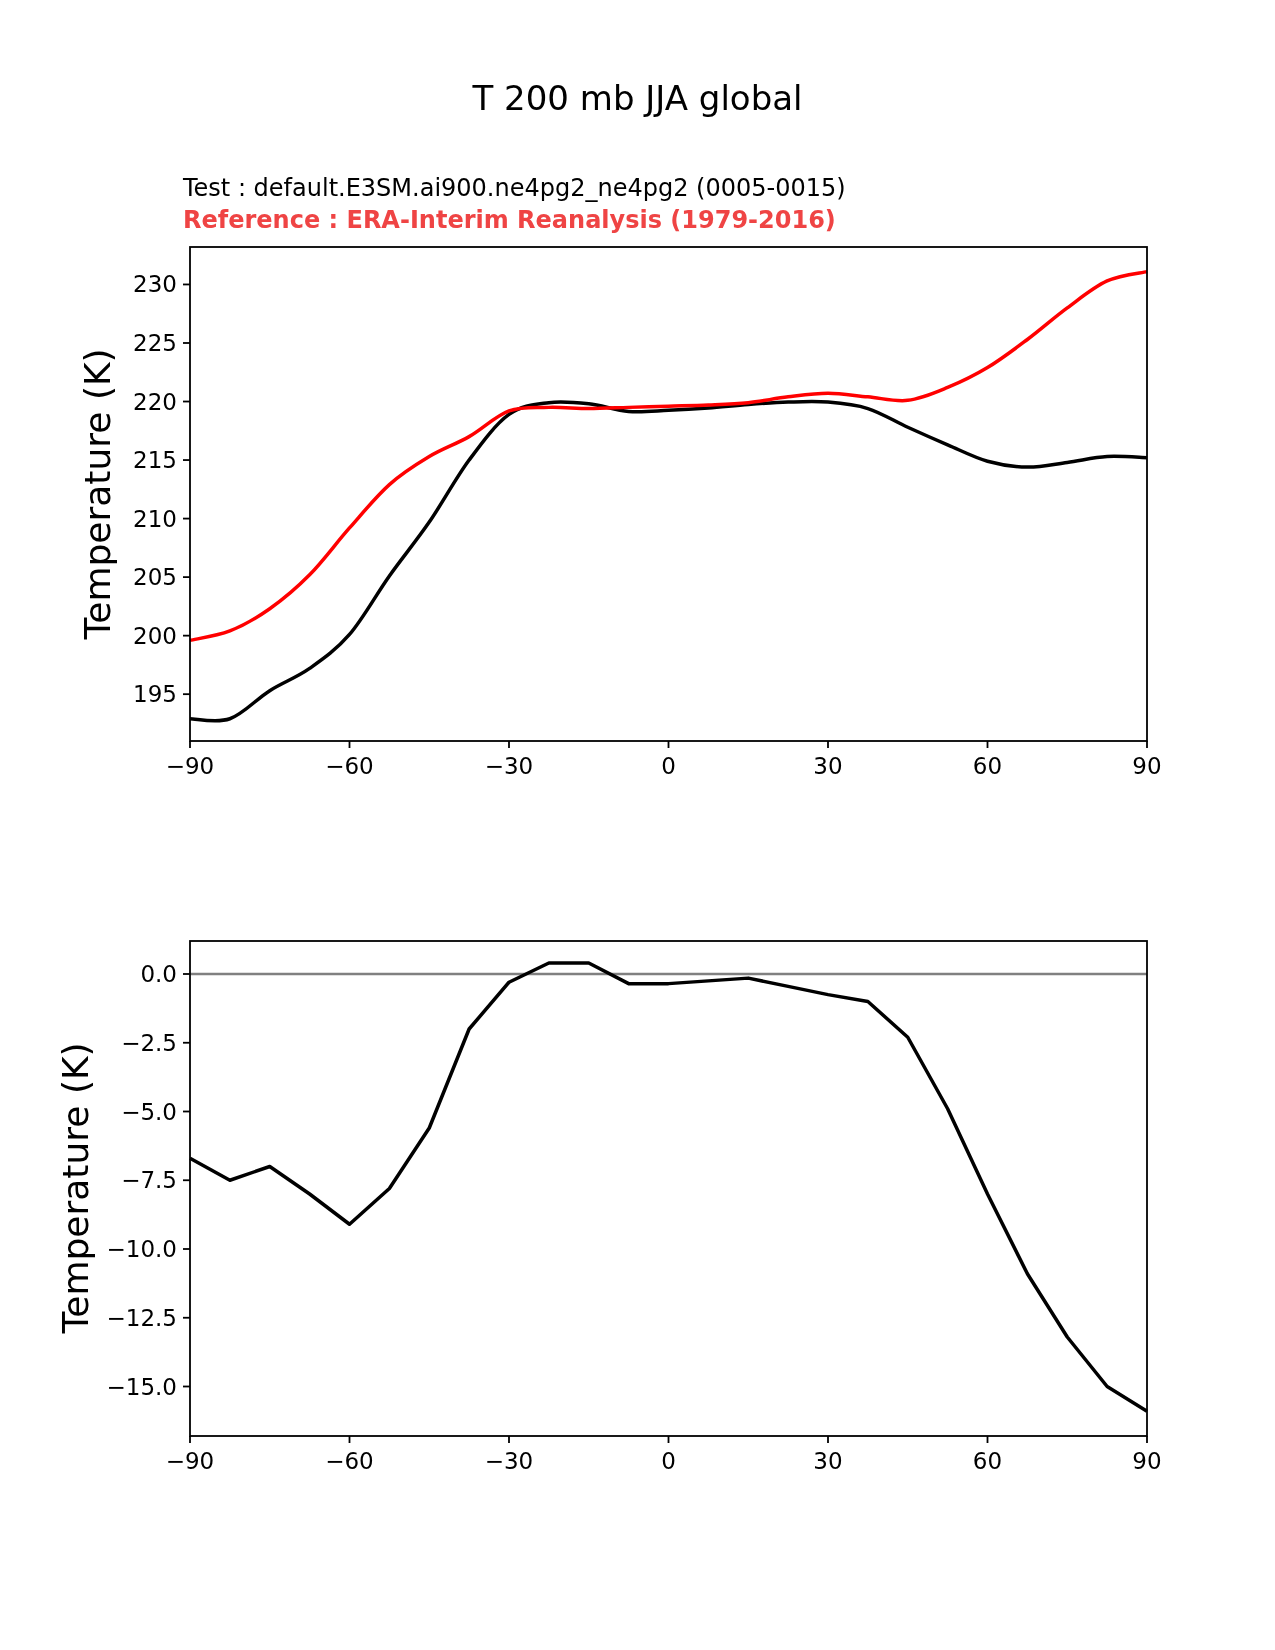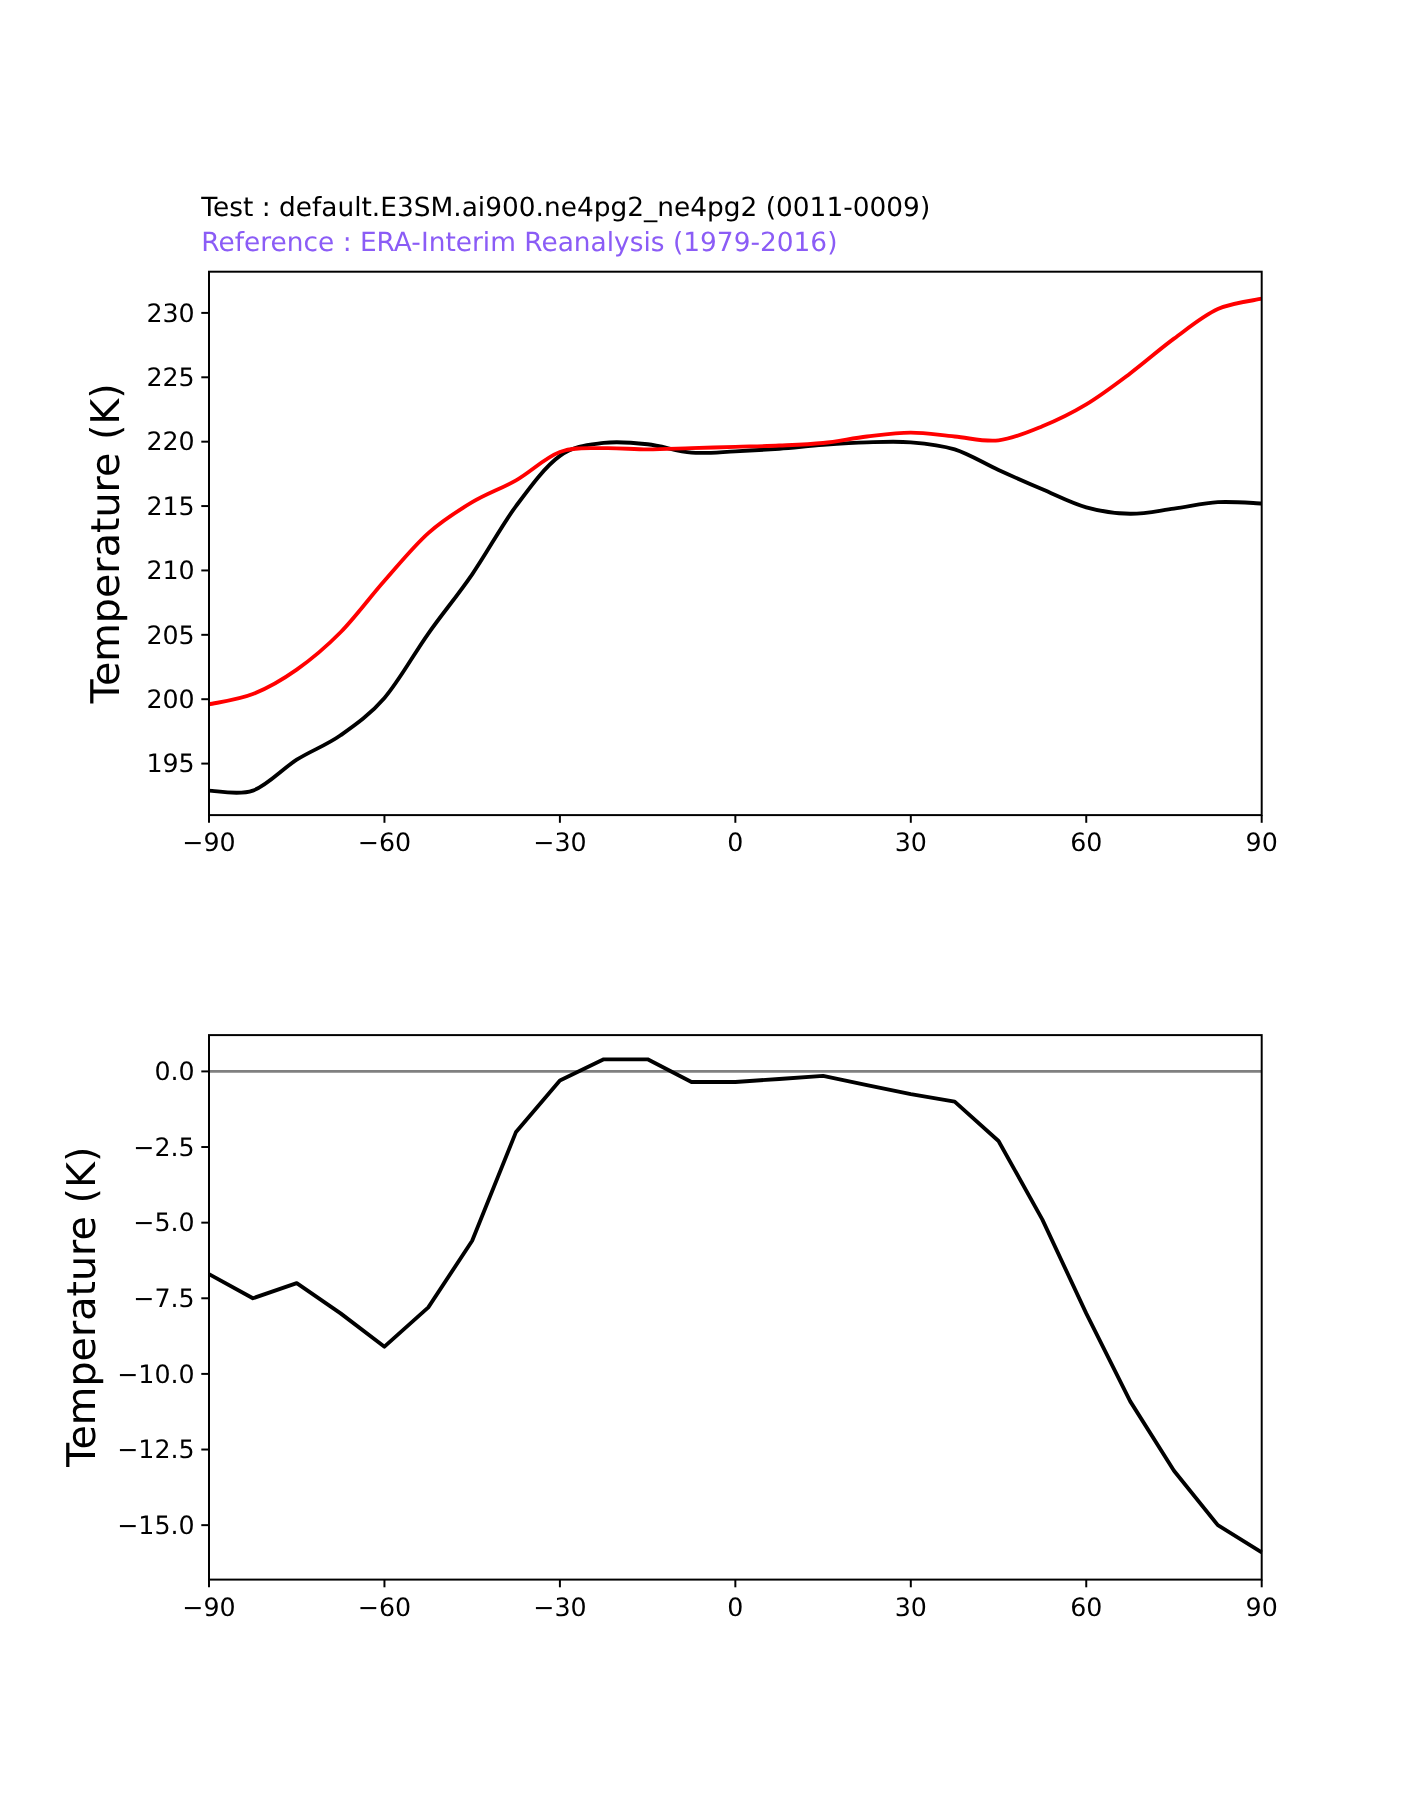--- a/index.html
+++ b/index.html
@@ -87,20 +87,21 @@
         <text x="177" y="1188.25" text-anchor="end" font-size="23" fill="#000">−7.5</text>
         <line x1="183" x2="190" y1="1249" y2="1249" stroke="#000000" stroke-width="1.8"></line>
         <text x="177" y="1257" text-anchor="end" font-size="23" fill="#000">−10.0</text>
         <line x1="183" x2="190" y1="1317.75" y2="1317.75" stroke="#000000" stroke-width="1.8"></line>
         <text x="177" y="1325.75" text-anchor="end" font-size="23" fill="#000">−12.5</text>
         <line x1="183" x2="190" y1="1386.5" y2="1386.5" stroke="#000000" stroke-width="1.8"></line>
         <text x="177" y="1394.5" text-anchor="end" font-size="23" fill="#000">−15.0</text>
       </g>
     </svg>
 
+  <div class="suptitle">T 200 mb JJA global</div>
 
-  <div class="hdr test">Test : default.E3SM.ai900.ne4pg2_ne4pg2 (0011-0009)</div>
-  <div class="hdr ref" style="color: #8b5cf6;">Reference : ERA-Interim Reanalysis (1979-2016)</div>
+  <div class="hdr test">Test : default.E3SM.ai900.ne4pg2_ne4pg2 (0005-0015)</div>
+  <div class="hdr ref" style="color: #ef4444; font-weight: bold;">Reference : ERA-Interim Reanalysis (1979-2016)</div>
 
   <div class="ylab top">Temperature (K)</div>
   <div class="ylab bottom">Temperature (K)</div>
 
 </div>
 
 </body></html>

